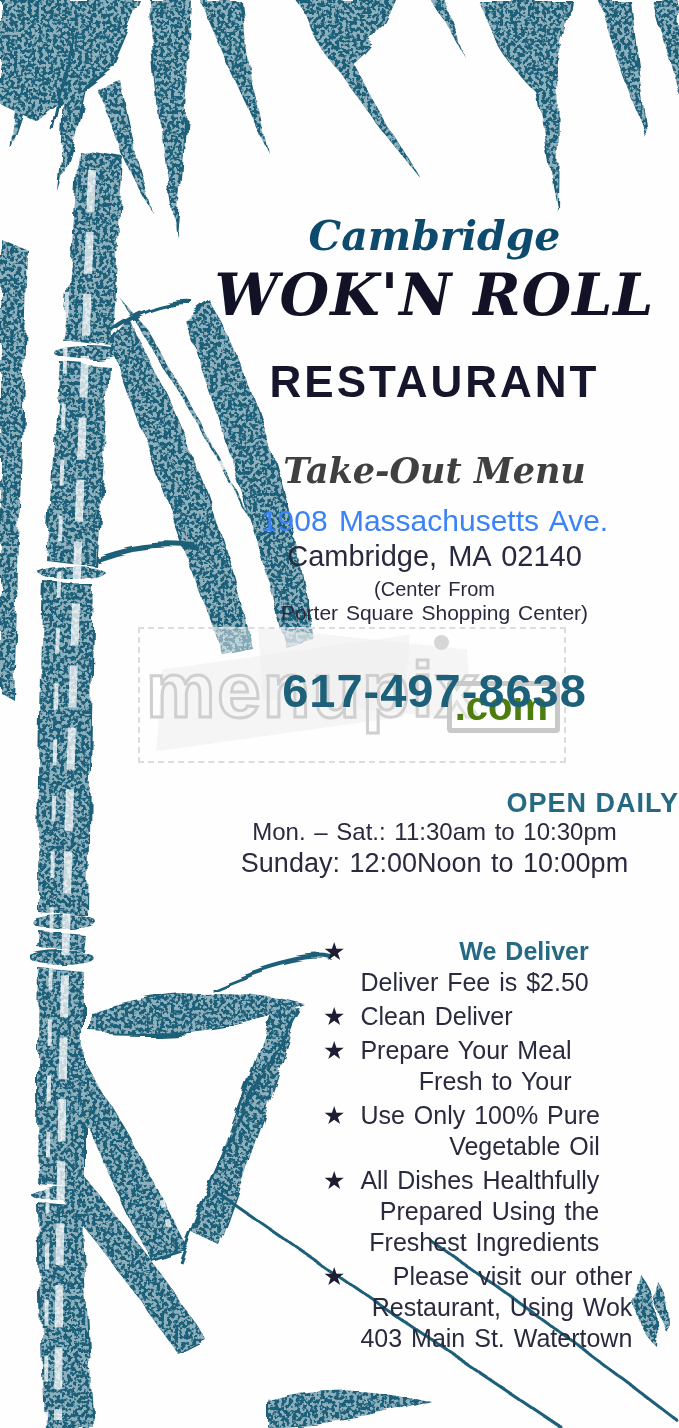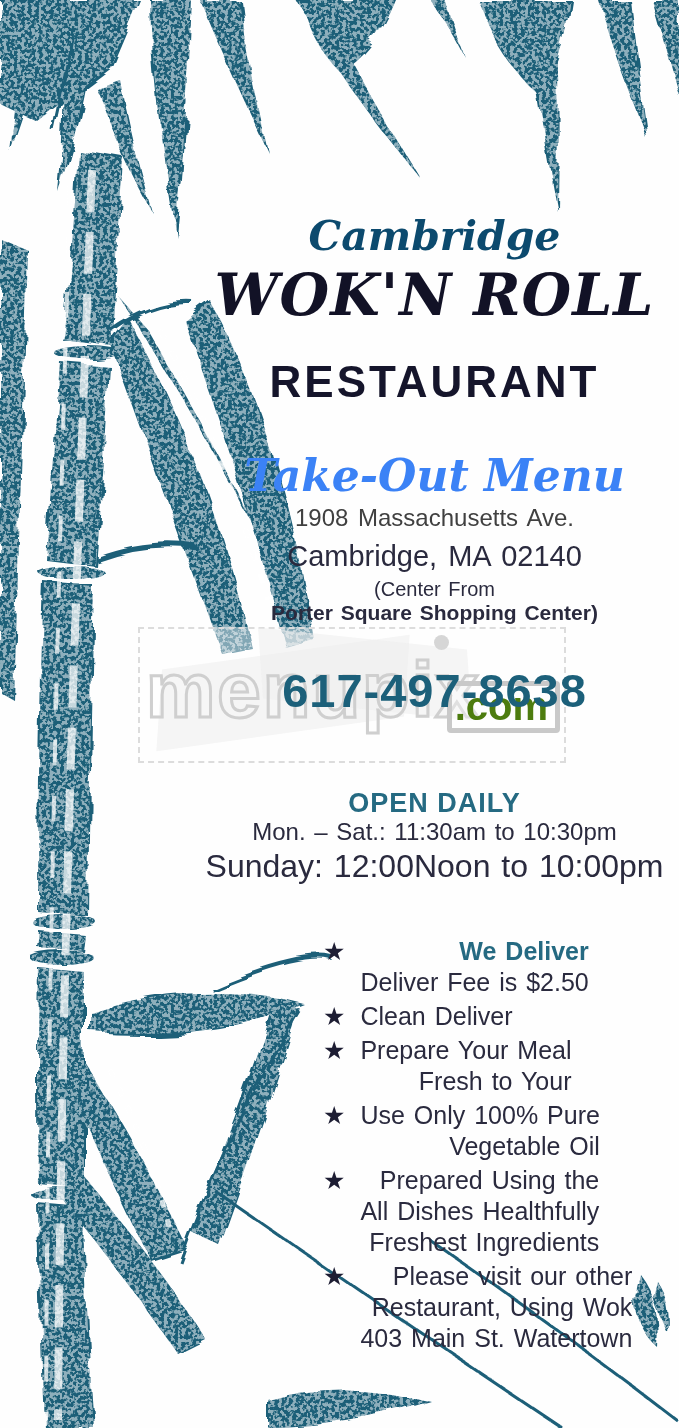--- a/index.html
+++ b/index.html
@@ -39,29 +39,29 @@
   .wm-dot{position:absolute;left:294px;top:6px;width:15px;height:15px;border-radius:50%;background:#d6d6d6;}
 
   
   .col{position:absolute;left:190px;right:0;text-align:center;z-index:2;}
   .city{top:212px;font-family:"DejaVu Serif",serif;font-style:italic;font-weight:bold;
         font-size:41px;color:#0c4a6e;}
   .name{top:261px;font-family:"DejaVu Serif",serif;font-style:italic;font-weight:bold;
         font-size:57px;letter-spacing:1px;color:#121226;}
   .resto{top:357px;font-weight:bold;font-size:44px;letter-spacing:3px;color:#15152b;}
   .takeout{top:450px;font-family:"DejaVu Serif",serif;font-style:italic;font-weight:bold;
-        font-size:44px;color:#3b82f6;}
-  .addr1{top:504px;font-size:24px;color:#404040;word-spacing:3px;}
+        font-size:35px;color:#404040;}
+  .addr1{top:504px;font-size:30px;color:#3b82f6;word-spacing:3px;}
   .addr2{top:540px;font-size:29px;color:#2a2a3e;word-spacing:3px;}
   .across1{top:578px;font-size:20px;color:#2a2a3e;word-spacing:2px;}
-  .across2{top:601px;font-size:21px;color:#2a2a3e;word-spacing:2px;font-weight:bold;}
+  .across2{top:601px;font-size:21px;color:#2a2a3e;word-spacing:2px;}
   .phone{top:663px;font-size:47px;font-weight:bold;letter-spacing:1px;color:#1c607a;z-index:2;}
-  .open{top:788px;font-size:27px;font-weight:bold;letter-spacing:1px;color:#256a82;}
+  .open{top:788px;font-size:27px;font-weight:bold;letter-spacing:1px;color:#256a82;text-align:right;}
   .hrs1{top:818px;font-size:24px;color:#2a2a3e;word-spacing:2px;}
-  .hrs2{top:848px;font-size:32px;color:#2a2a3e;word-spacing:2px;text-align:center;}
+  .hrs2{top:848px;font-size:27px;color:#2a2a3e;word-spacing:2px;text-align:center;}
 
   
   .features{position:absolute;left:323px;top:936px;width:350px;z-index:2;}
   .feat{display:flex;align-items:flex-start;margin-bottom:3px;}
   .star{flex:0 0 auto;font-size:25px;line-height:30px;color:#1d1d33;margin-right:15px;}
   .flines{font-size:25px;line-height:31px;color:#2a2a3e;word-spacing:2px;text-align:right;}
   .flines .hl{color:#256a82;font-weight:bold;}
 </style>
 </head>
 <body>
@@ -197,22 +197,22 @@
       <div class="feat">
         <span class="star">★</span>
         <div class="flines">
           <div>Use Only 100% Pure</div>
           <div>Vegetable Oil</div>
         </div>
       </div>
       <div class="feat">
         <span class="star">★</span>
         <div class="flines">
+          <div>All Dishes Healthfully</div>
           <div>Prepared Using the</div>
-          <div>All Dishes Healthfully</div>
           <div>Freshest Ingredients</div>
         </div>
       </div>
       <div class="feat">
         <span class="star">★</span>
         <div class="flines">
           <div>Please visit our other</div>
           <div>Restaurant, Using Wok</div>
           <div>403 Main St. Watertown</div>
         </div>

